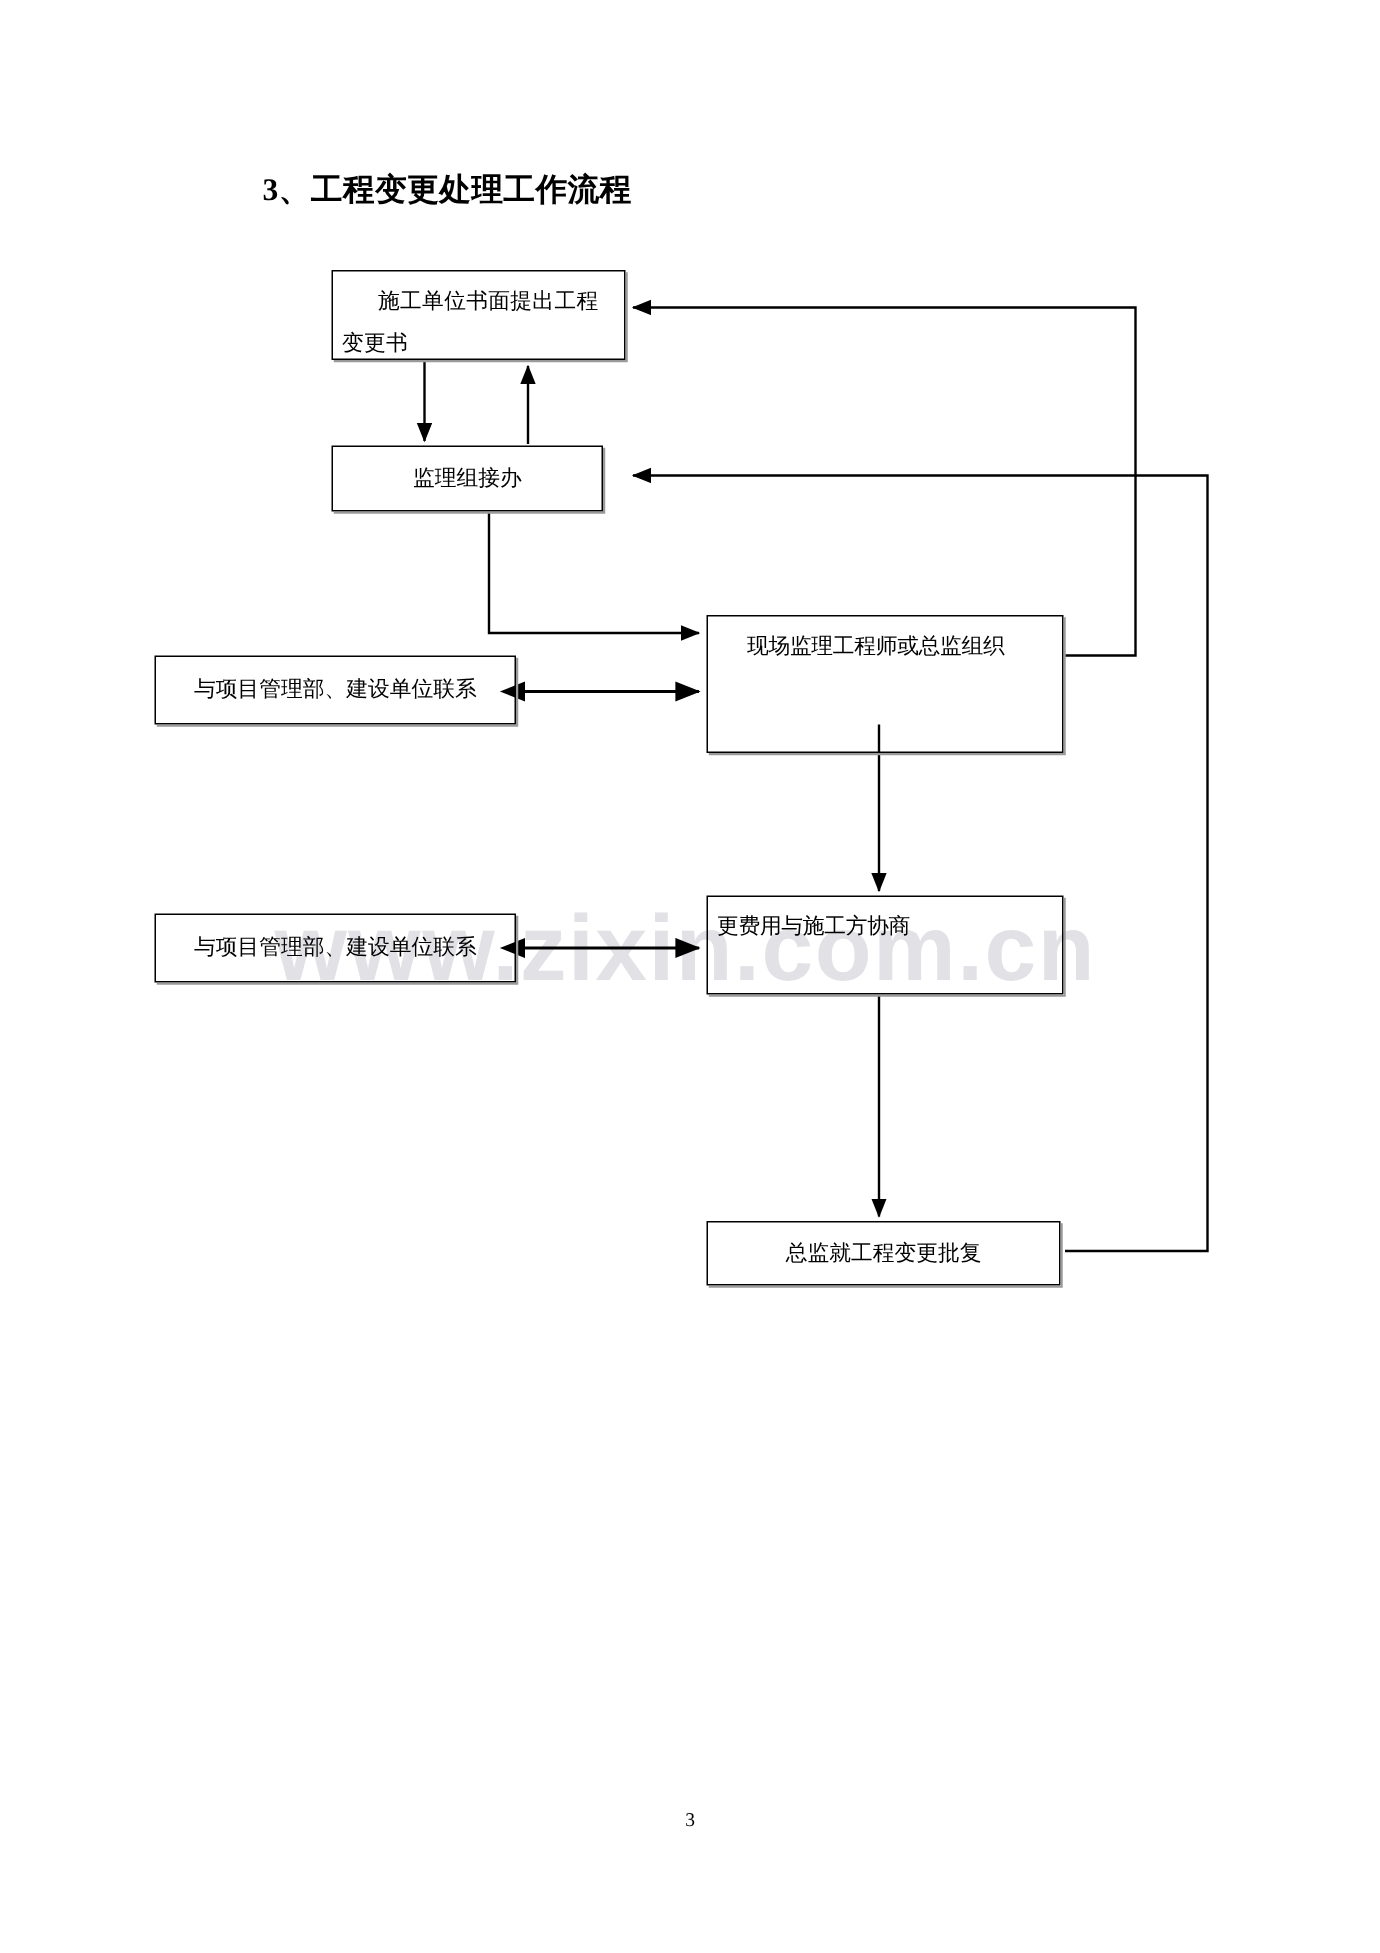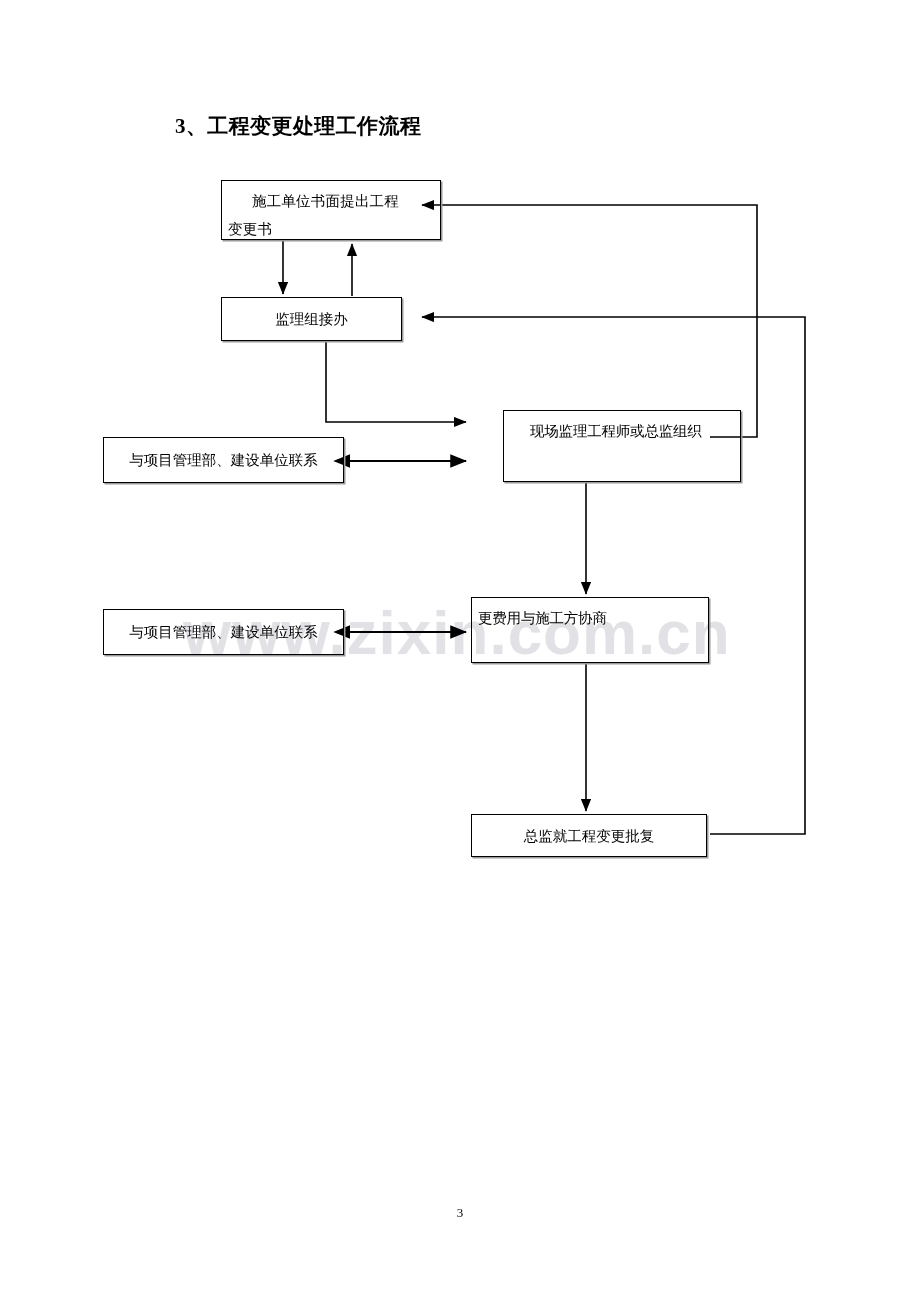--- a/index.html
+++ b/index.html
@@ -91,23 +91,23 @@
   .node.two-line .txt {
     text-indent: 24px;
     text-align: left;
     letter-spacing: 0.2px;
   }
   .node.two-line.tight .txt {
     text-indent: 20px;
     letter-spacing: -0.2px;
   }
   
-  #node-request     { left: 221px; top: 180px;  width: 220px; height: 60px; }
+  #node-request     { left: 221px; top: 180px;  width: 196px; height: 60px; }
   #node-receive     { left: 221px; top: 297px;  width: 181px; height: 44px; }
-  #node-review      { left: 471px; top: 410px;  width: 238px; height: 72px; margin-left: 32px; }
+  #node-review      { left: 471px; top: 410px;  width: 238px; height: 92px; }
   #node-contact-1   { left: 103px; top: 437px;  width: 241px; height: 46px; }
   #node-negotiate   { left: 471px; top: 597px;  width: 238px; height: 66px; }
   #node-contact-2   { left: 103px; top: 609px;  width: 241px; height: 46px; }
   #node-approval    { left: 471px; top: 814px;  width: 236px; height: 43px; }
 
   
   .page-number {
     position: absolute;
     left: 0;
     top: 1205px;

